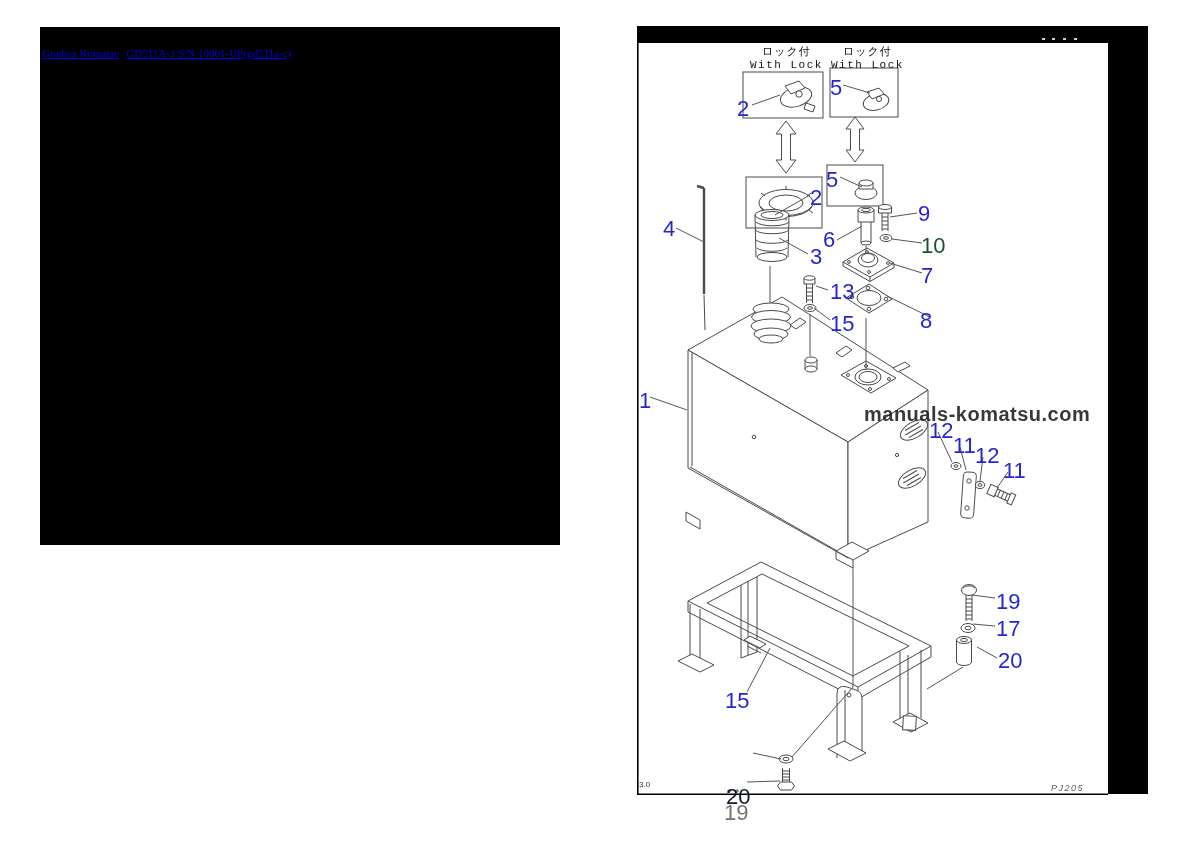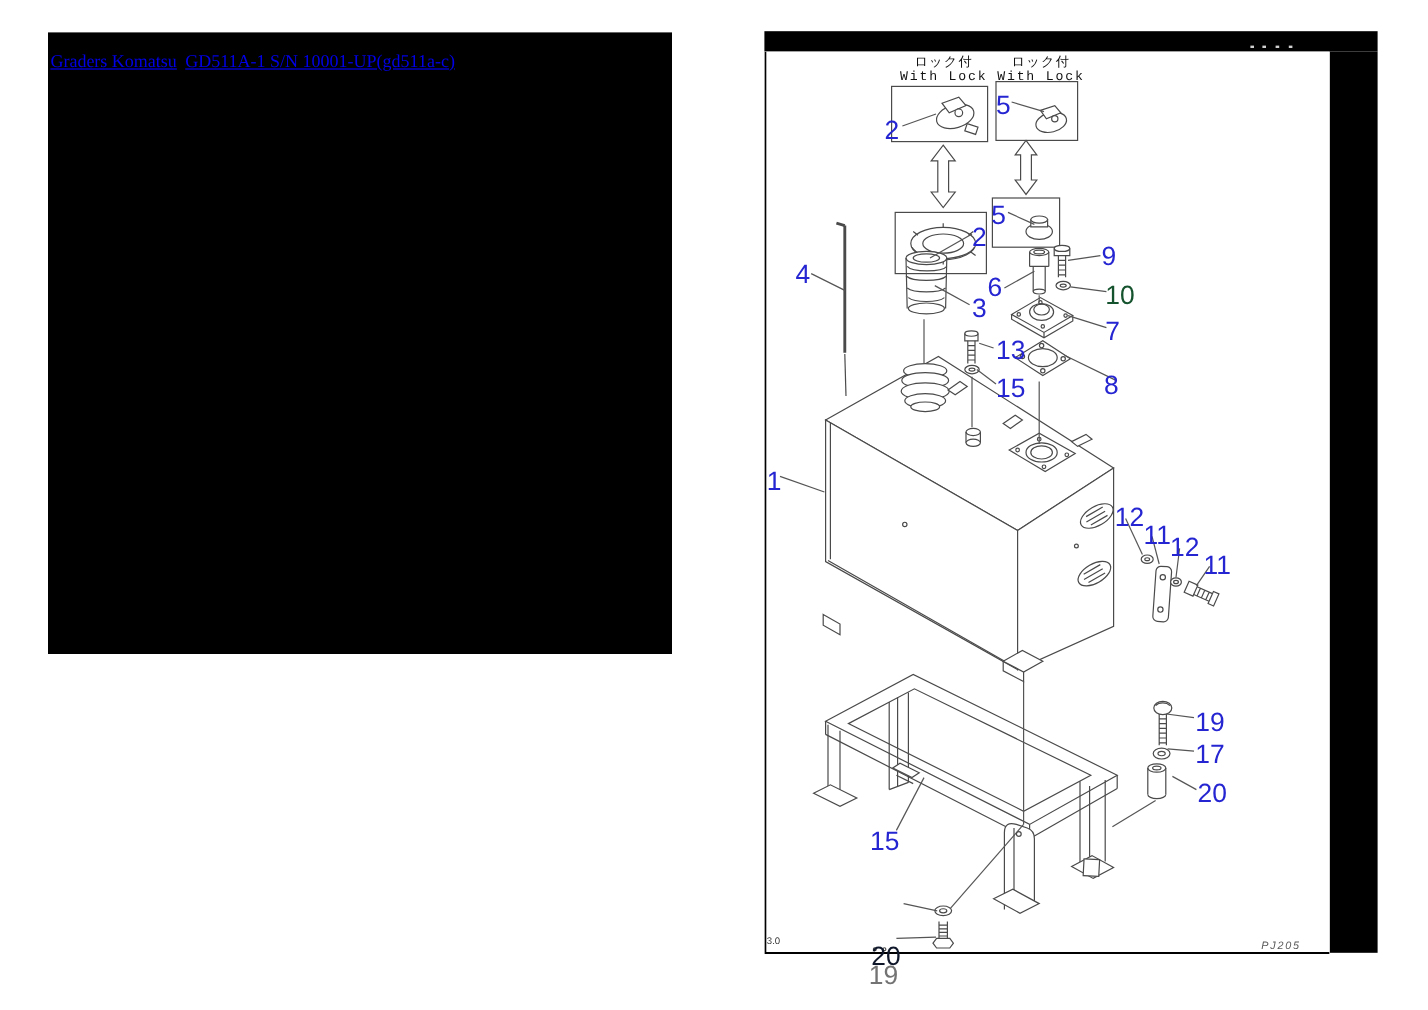--- a/index.html
+++ b/index.html
@@ -2,21 +2,21 @@
 <html><head>
 <meta charset="utf-8">
 <style>
   html,body{margin:0;padding:0;background:#ffffff;}
   body{position:relative;width:1190px;height:842px;overflow:hidden;
        font-family:"Liberation Sans",sans-serif;}
   .abs{position:absolute;}
   
   .black-panel{left:40px;top:27px;width:520px;height:518px;background:#000;}
   .crumbs{position:absolute;left:2px;top:16px;white-space:nowrap;}
-  .crumbs a{font-family:"Liberation Serif",serif;font-size:15px;
+  .crumbs a{font-family:"Liberation Serif",serif;font-size:11px;
             color:#0000e8;text-decoration:underline;margin-right:7px;cursor:pointer;}
   
   .top-strip{left:637px;top:26px;width:511px;height:17px;background:#000;}
   .right-bar{left:1108px;top:43px;width:40px;height:751px;background:#000;}
   .dot{position:absolute;top:12px;width:3px;height:2px;background:#cfcfcf;}
   .diagram-page{left:637px;top:43px;width:471px;height:752px;background:#fff;}
   .diagram-page svg{position:absolute;left:0;top:0;}
   #leader-svg{pointer-events:none;}
   
   svg .ln{stroke:#4a4a4a;fill:none;stroke-width:1;}
@@ -320,15 +320,16 @@
       <div class="callout" style="left: 359px; top: 575px; color: rgb(37, 37, 210);">17</div>
       <div class="callout" style="left: 361px; top: 607px; color: rgb(37, 37, 210);">20</div>
       <div class="callout" style="left: 89px; top: 743px; color: #0f172a;">20</div>
       <div class="callout" style="left: 87px; top: 729px; color: #737373; margin-top: 30px;">19</div>
     </div>
 
   <div class="jp-label" style="left:125px;top:1px">ロック付</div>
   <div class="en-label" style="left:113px;top:16px">With Lock</div>
   <div class="jp-label" style="left:206px;top:1px">ロック付</div>
   <div class="en-label" style="left:194px;top:16px">With Lock</div>
+  <div class="watermark" style="left:227px;top:360px">manuals-komatsu.com</div>
   <div class="footer-left" style="left:2px;top:737px">3.0</div>
   <div class="footer-right" style="left:414px;top:740px">PJ205</div>
 </div>
 
 </body></html>

